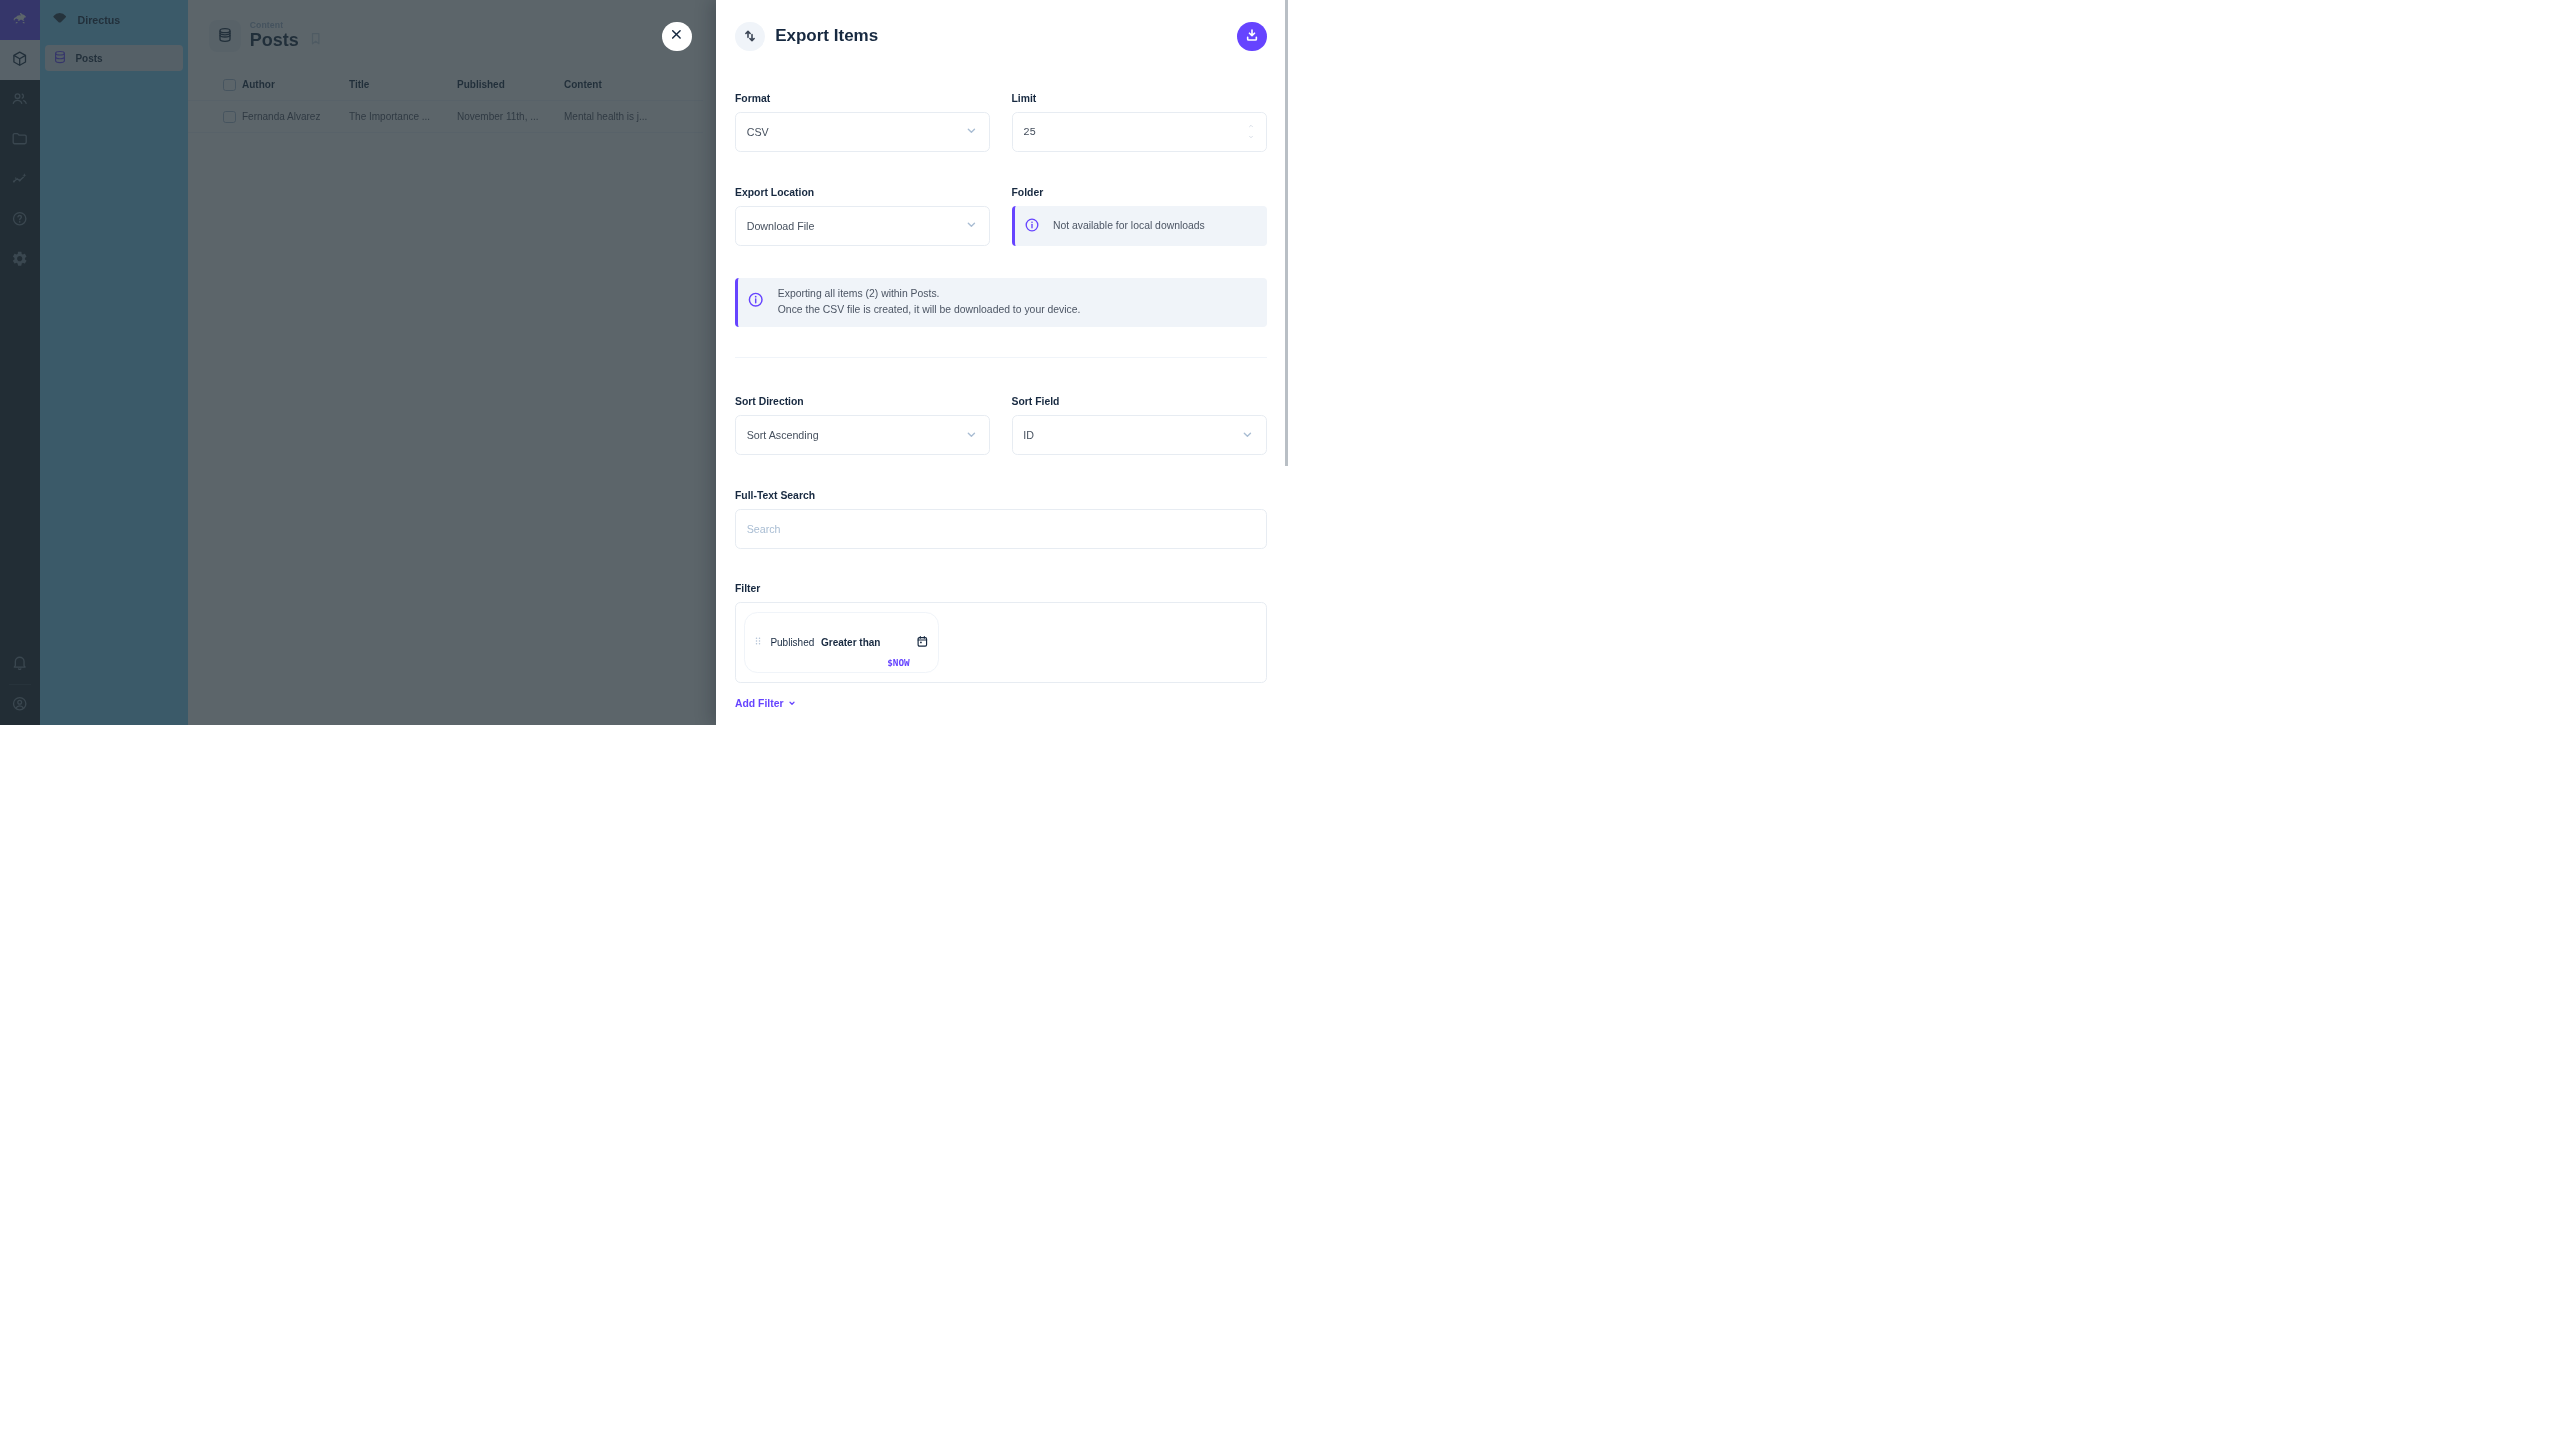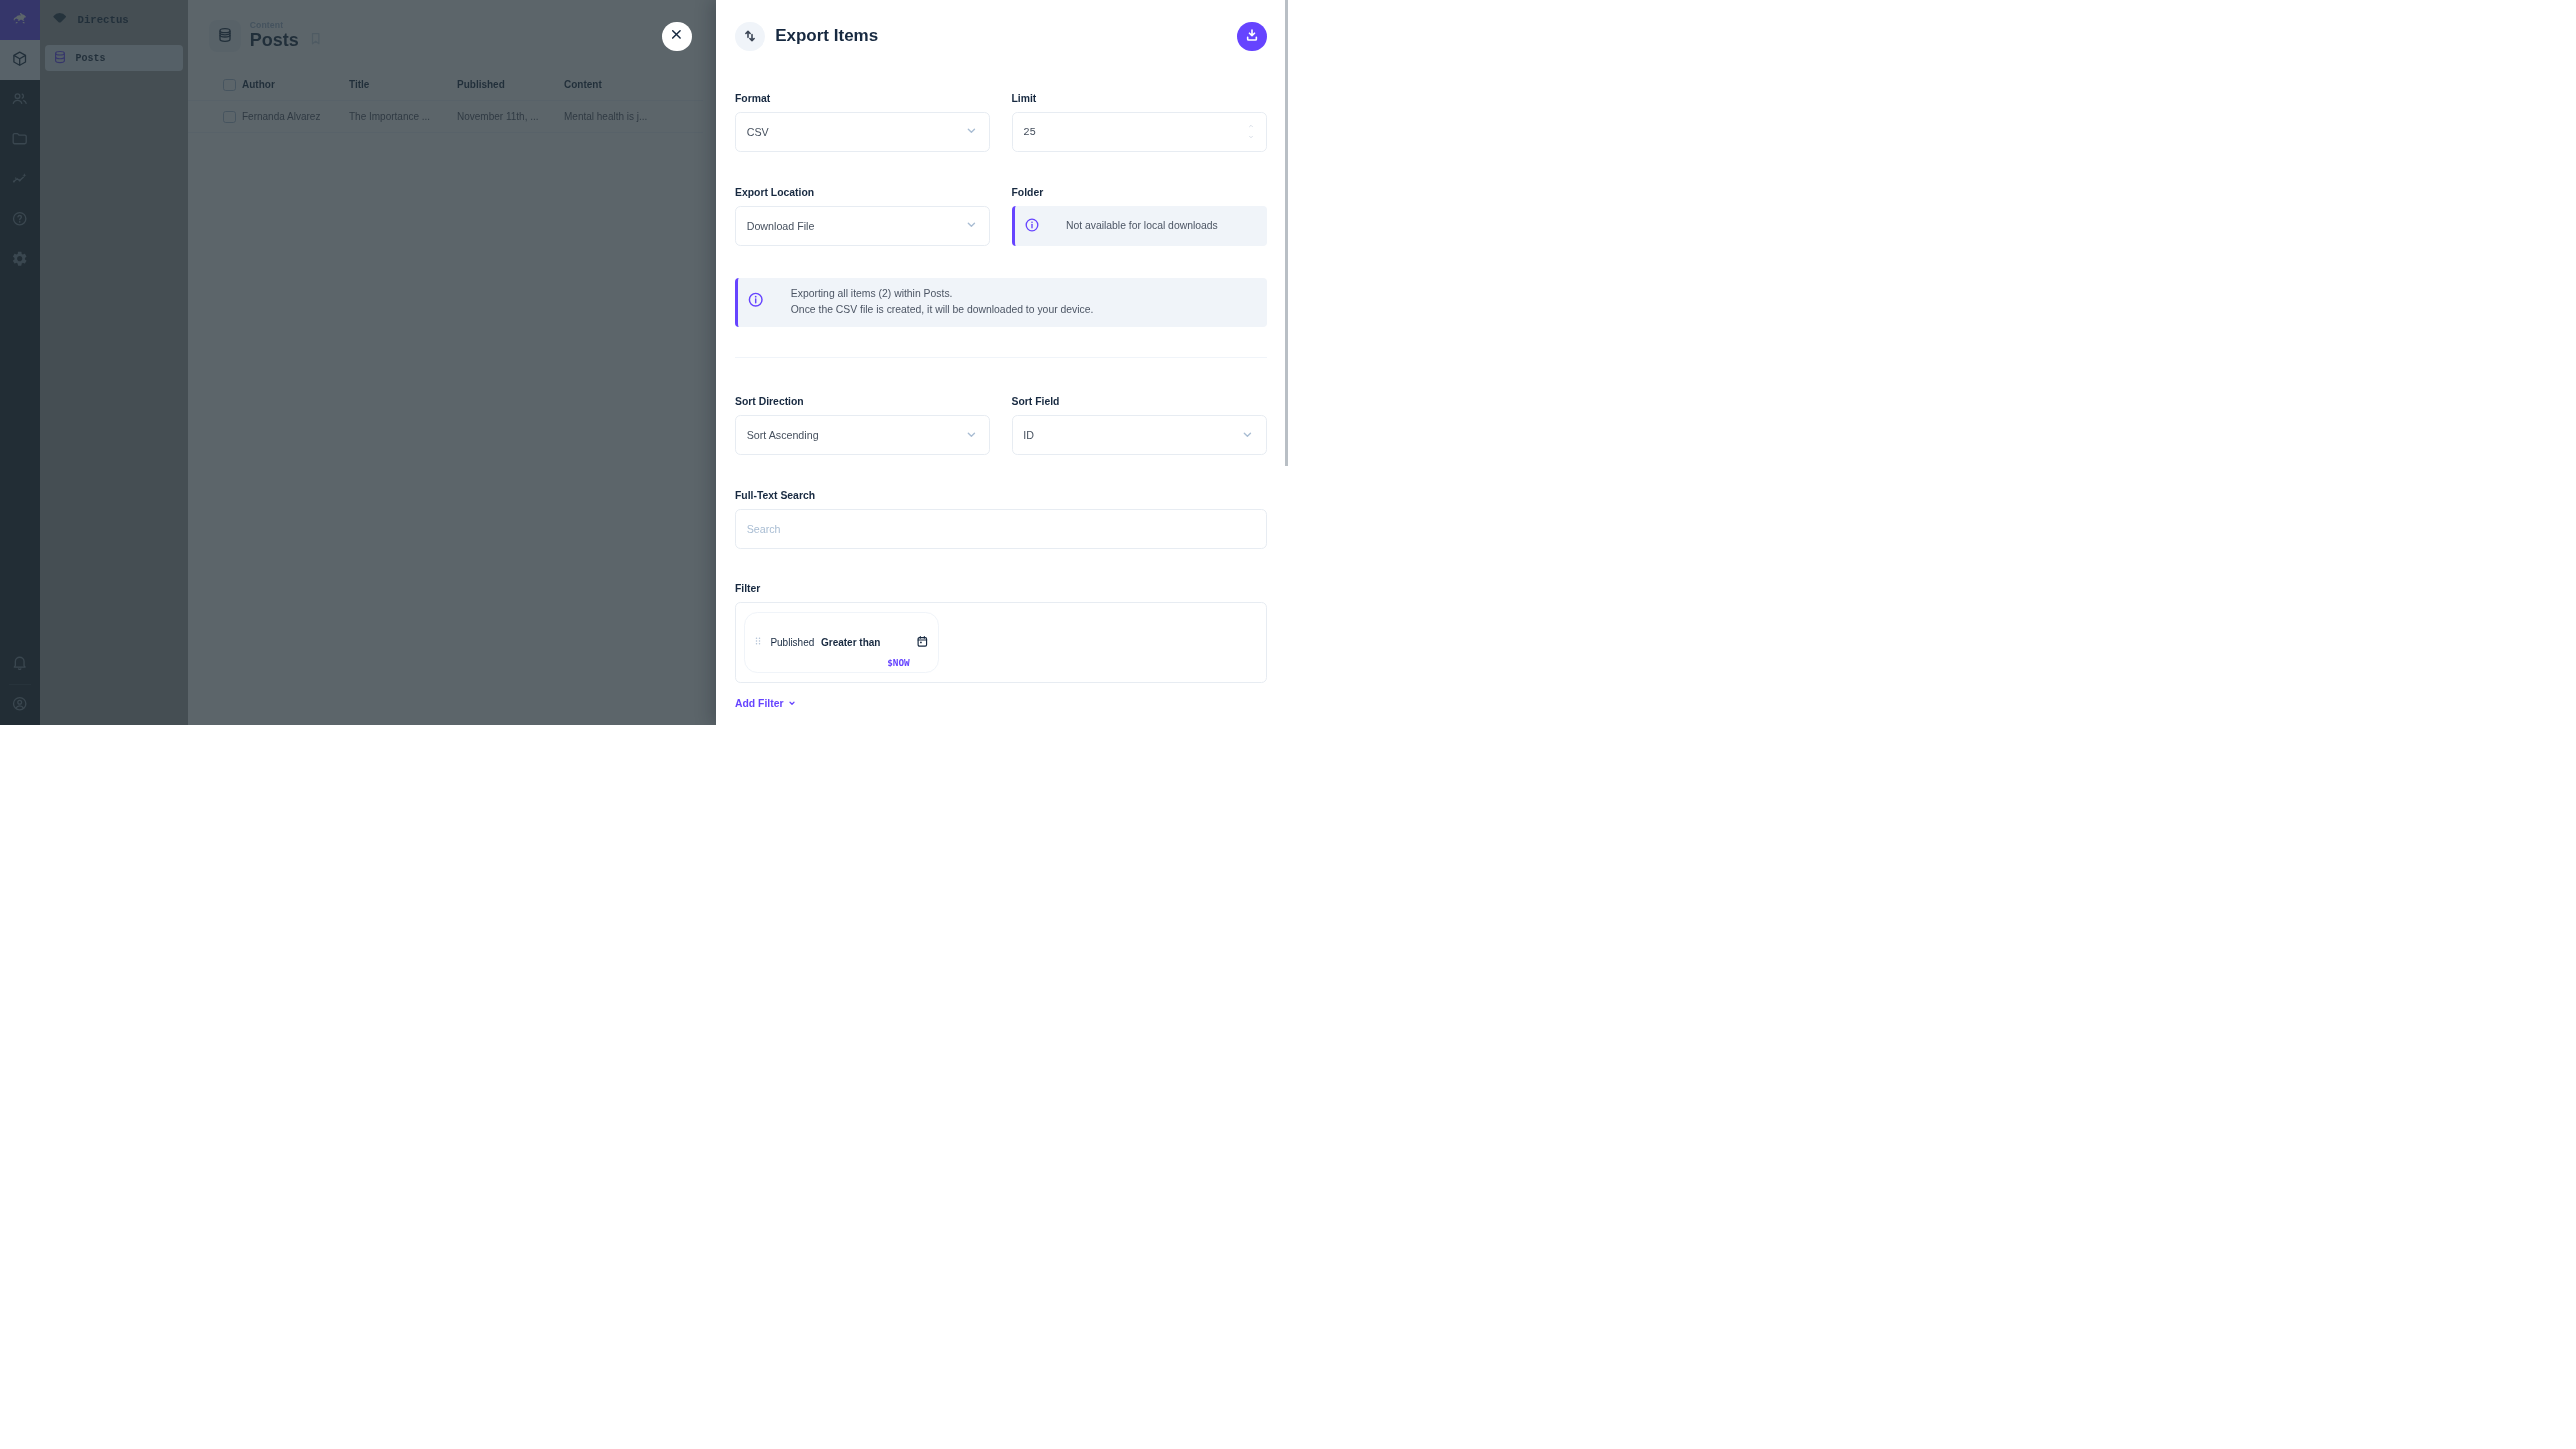--- a/index.html
+++ b/index.html
@@ -11,21 +11,21 @@
   
   .module-bar { position:absolute; left:0; top:0; width:40px; height:100%; background:#18222c; display:flex; flex-direction:column; }
   .module-cell { width:40px; height:40px; display:flex; align-items:center; justify-content:center; flex:0 0 auto; cursor:pointer; }
   .module-cell svg { width:17.4px; height:17.4px; }
   .module-logo { background:#6644ff; }
   .module-active { background:#f0f4f9; }
   .module-spacer { flex:1; }
   .module-divider { height:1.3px; background:#2c3945; margin:0 9.4px; }
 
   
-  .nav { position:absolute; left:40px; top:0; width:148px; height:100%; background:#a3a3a3;font-family:Liberation Mono, monospace; }
+  .nav { position:absolute; left:40px; top:0; width:148px; height:100%; background:#7dd3fc; }
   .project-header { height:40px; display:flex; align-items:center; padding:0 10.7px; gap:9.4px; }
   .project-name { font-size:10.7px; font-weight:700; color:#172940; }
   .nav-item { margin:5.4px; height:25.5px; border-radius:4px; background:#e4eaf1; display:flex; align-items:center; gap:8px; padding:0 8px; cursor:pointer; }
   .nav-item-label { font-size:10px; font-weight:600; color:#172940; }
 
   
   .content { position:absolute; left:188px; top:0; right:572px; height:100%; background:#fff; }
   .content-header { display:flex; align-items:flex-start; padding:20px 0 0 21px; }
   .title-icon-btn { width:32px; height:32px; border-radius:8px; background:#eef3f8; display:flex; align-items:center; justify-content:center; }
   .title-block { margin-left:8.7px; }
@@ -61,21 +61,21 @@
   .stepper { position:absolute; right:9.4px; top:0; height:100%; display:flex; flex-direction:column; justify-content:center; gap:5.4px; }
 
   .row-1 { margin-top:42px; }
   .row-2 { margin-top:35px; }
   .notice-wide { margin-top:32px; }
   .divider { margin-top:30px; height:1.3px; background:#f0f4f9; }
   .row-3 { margin-top:38px; }
   .row-4 { margin-top:35px; }
   .row-5 { margin-top:34px; }
 
-  .notice { background:#f0f4f9; border-left:3.4px solid #6644ff; border-radius:4px; display:flex; align-items:center; gap:26px; padding:0 10.7px 0 9.4px; color:#4c5564; }
+  .notice { background:#f0f4f9; border-left:3.4px solid #6644ff; border-radius:4px; display:flex; align-items:center; gap:13px; padding:0 10.7px 0 9.4px; color:#4c5564; }
   .notice.small { height:40px; font-size:10.4px; }
   .notice.big { padding-top:8.7px; padding-bottom:8.7px; font-size:10.4px; line-height:16px; }
 
   .filter-box { border:1.3px solid #e7ecf2; border-radius:5.4px; padding:9.4px 8px; }
   .filter-pill { display:inline-flex; align-items:center; gap:6.7px; border:1.3px solid #f0f4f9; border-radius:13.4px; padding:3.4px 9.4px 3.4px 6.7px; }
   .pill-field { font-size:10px; color:#172940; }
   .pill-op { font-size:10px; font-weight:700; color:#172940; cursor:pointer; }
   .pill-value { font-family:"DejaVu Sans Mono", monospace; font-size:9.4px; font-weight:700; color:#6644ff; cursor:pointer;margin-top:41px; }
   .add-filter { margin-top:13.4px; display:inline-flex; align-items:center; gap:2.7px; color:#6644ff; font-size:10.4px; font-weight:700; cursor:pointer; }
   .fields-label { margin-top:43px; }

